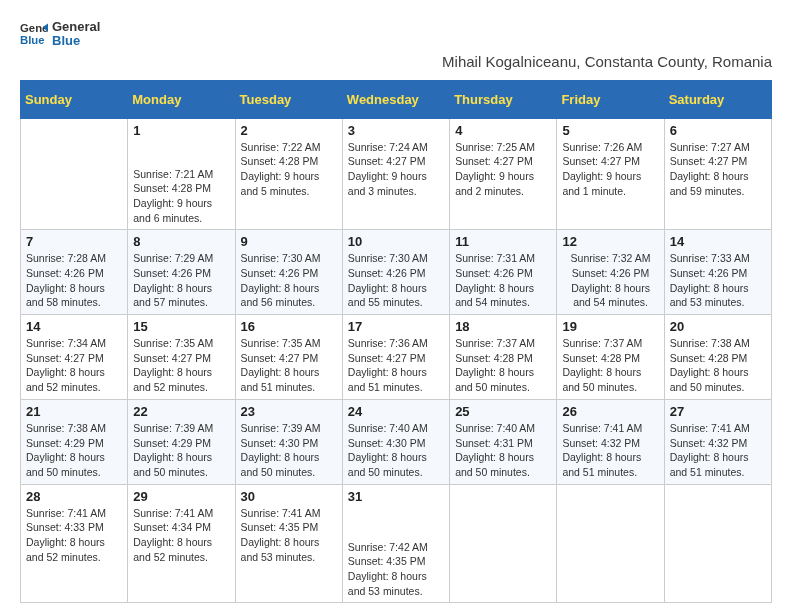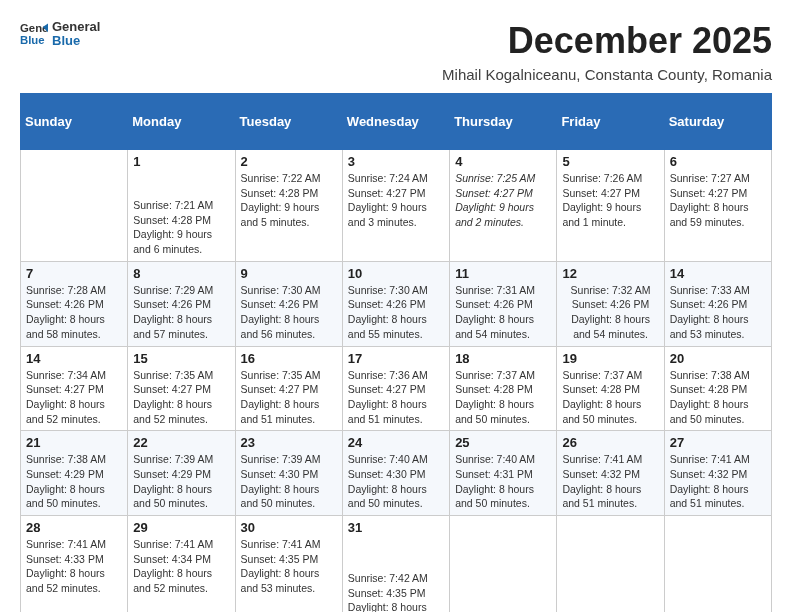--- a/index.html
+++ b/index.html
@@ -37,22 +37,22 @@
       color: #404040;
       margin-bottom: 10px;
     }
     table {
       width: 100%;
       border-collapse: collapse;
       font-size: 11px;
     }
     thead tr th {
       background-color: #2a6bb5;
-      color: #ffffff;
-      padding: 20px 4px;
+      color: #fde047;
+      padding: 11px 4px;
       text-align: left;
       font-size: 13px;
       font-weight: bold;
       border: 1px solid #2a6bb5;
     }
     tbody tr td {
       border: 1px solid #ccc;
       vertical-align: top;
       padding: 4px 5px;
       width: 107px;
@@ -84,21 +84,20 @@
     <svg class="logo-icon" viewBox="0 0 32 32" xmlns="http://www.w3.org/2000/svg">
       <text x="0" y="14" font-size="13" font-weight="bold" fill="#333">General</text>
       <text x="0" y="27" font-size="13" font-weight="bold" fill="#1a6aab">Blue</text>
       <polygon points="26,8 32,4 32,14" fill="#1a6aab"></polygon>
     </svg>
     <div style="display:flex;flex-direction:column;line-height:1.1;">
       <span style="font-size:13px;font-weight:bold;color:#333;">General</span>
       <span style="font-size:13px;font-weight:bold;color:#1a6aab;">Blue</span>
     </div>
   </div>
-  <div class="month-title">December 2025</div>
 </div>
 <div class="subtitle">Mihail Kogalniceanu, Constanta County, Romania</div>
 
 <table>
   <thead>
     <tr id="header-row">
         <th>Sunday</th>
         <th>Monday</th>
         <th>Tuesday</th>
         <th>Wednesday</th>
@@ -126,21 +125,21 @@
         </td>
         <td>
           <span class="day-num">3</span>
           <div class="day-info" style="white-space: pre-line;">Sunrise: 7:24 AM
 Sunset: 4:27 PM
 Daylight: 9 hours
 and 3 minutes.</div>
         </td>
         <td>
           <span class="day-num">4</span>
-          <div class="day-info" style="white-space: pre-line; font-style: italic;">Sunrise: 7:25 AM
+          <div class="day-info" style="white-space: pre-line;">Sunrise: 7:25 AM
 Sunset: 4:27 PM
 Daylight: 9 hours
 and 2 minutes.</div>
         </td>
         <td>
           <span class="day-num">5</span>
           <div class="day-info" style="white-space: pre-line;">Sunrise: 7:26 AM
 Sunset: 4:27 PM
 Daylight: 9 hours
 and 1 minute.</div>

